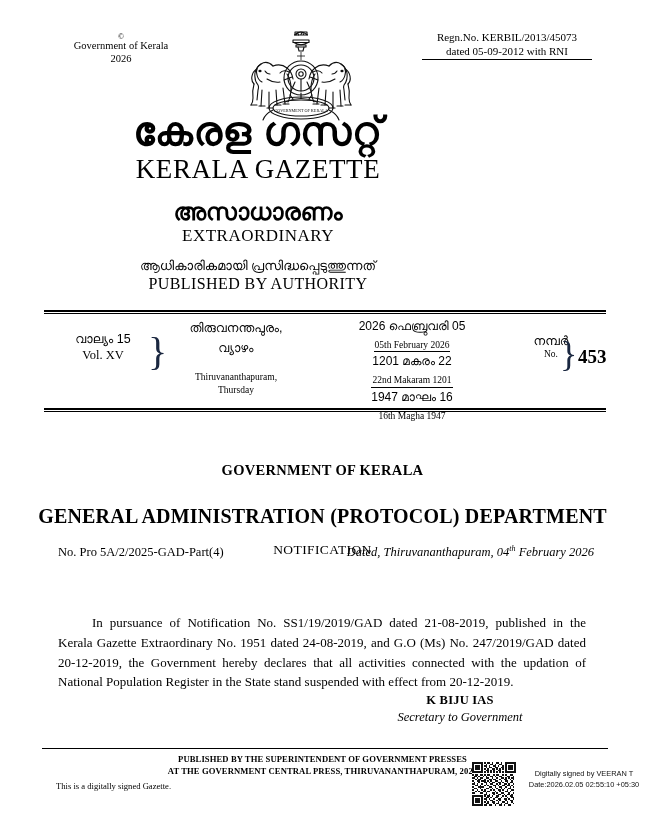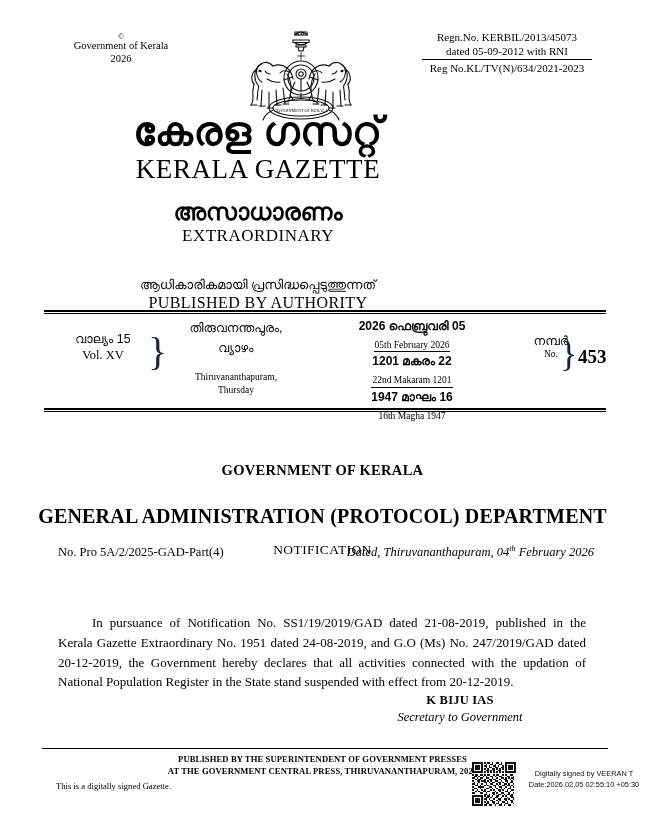--- a/index.html
+++ b/index.html
@@ -121,21 +121,21 @@
   .en-extra {
     font-size: 17px;
     letter-spacing: 0.5px;
     display: block;
     margin-top: 1px;
   }
   .ml-authority {
     font-family: "Liberation Sans", "DejaVu Sans", sans-serif;
     font-size: 13px;
     display: block;
-    margin-top: 32px;
+    margin-top: 13px;
     line-height: 1.15;
   }
   .en-authority {
     font-size: 16px;
     letter-spacing: 0.4px;
     display: block;
     margin-top: 1px;
   }
 
   
@@ -222,21 +222,21 @@
     font-size: 9.5px;
     display: block;
     line-height: 1.25;
     margin-top: 14px;
   }
 
   .date-grp { margin-bottom: 2px; }
   .date-ml {
     font-family: "Liberation Sans", "DejaVu Sans", sans-serif;
     font-size: 12px;
-    font-weight: bold;
+    font-weight: normal;
     display: block;
     line-height: 1.25;
   }
   .date-en {
     font-size: 9.5px;
     display: inline-block;
     line-height: 1.2;
     padding: 0 1px;
   }
   .date-en.ruled {
@@ -471,21 +471,20 @@
         <g fill="none" stroke="#111" stroke-width="0.8">
           <path d="M58 26 l0 8 M54 30 h8"></path>
         </g>
       </svg>
     </div>
 
     <div class="regn-block">
       <span class="regn-line1">Regn.No. KERBIL/2013/45073</span>
       <span class="regn-line2">dated 05-09-2012 with RNI</span>
       <div class="regn-rule"></div>
-      <span class="regn-line3">Reg No.KL/TV(N)/634/2021-2023</span>
     </div>
   </div>
 
   <div class="title-zone">
     <span class="ml-gazette">കേരള ഗസറ്റ്</span>
     <span class="en-gazette">KERALA GAZETTE</span>
     <span class="ml-extra">അസാധാരണം</span>
     <span class="en-extra">EXTRAORDINARY</span>
     <span class="ml-authority">ആധികാരികമായി പ്രസിദ്ധപ്പെടുത്തുന്നത്</span>
     <span class="en-authority">PUBLISHED BY AUTHORITY</span>

